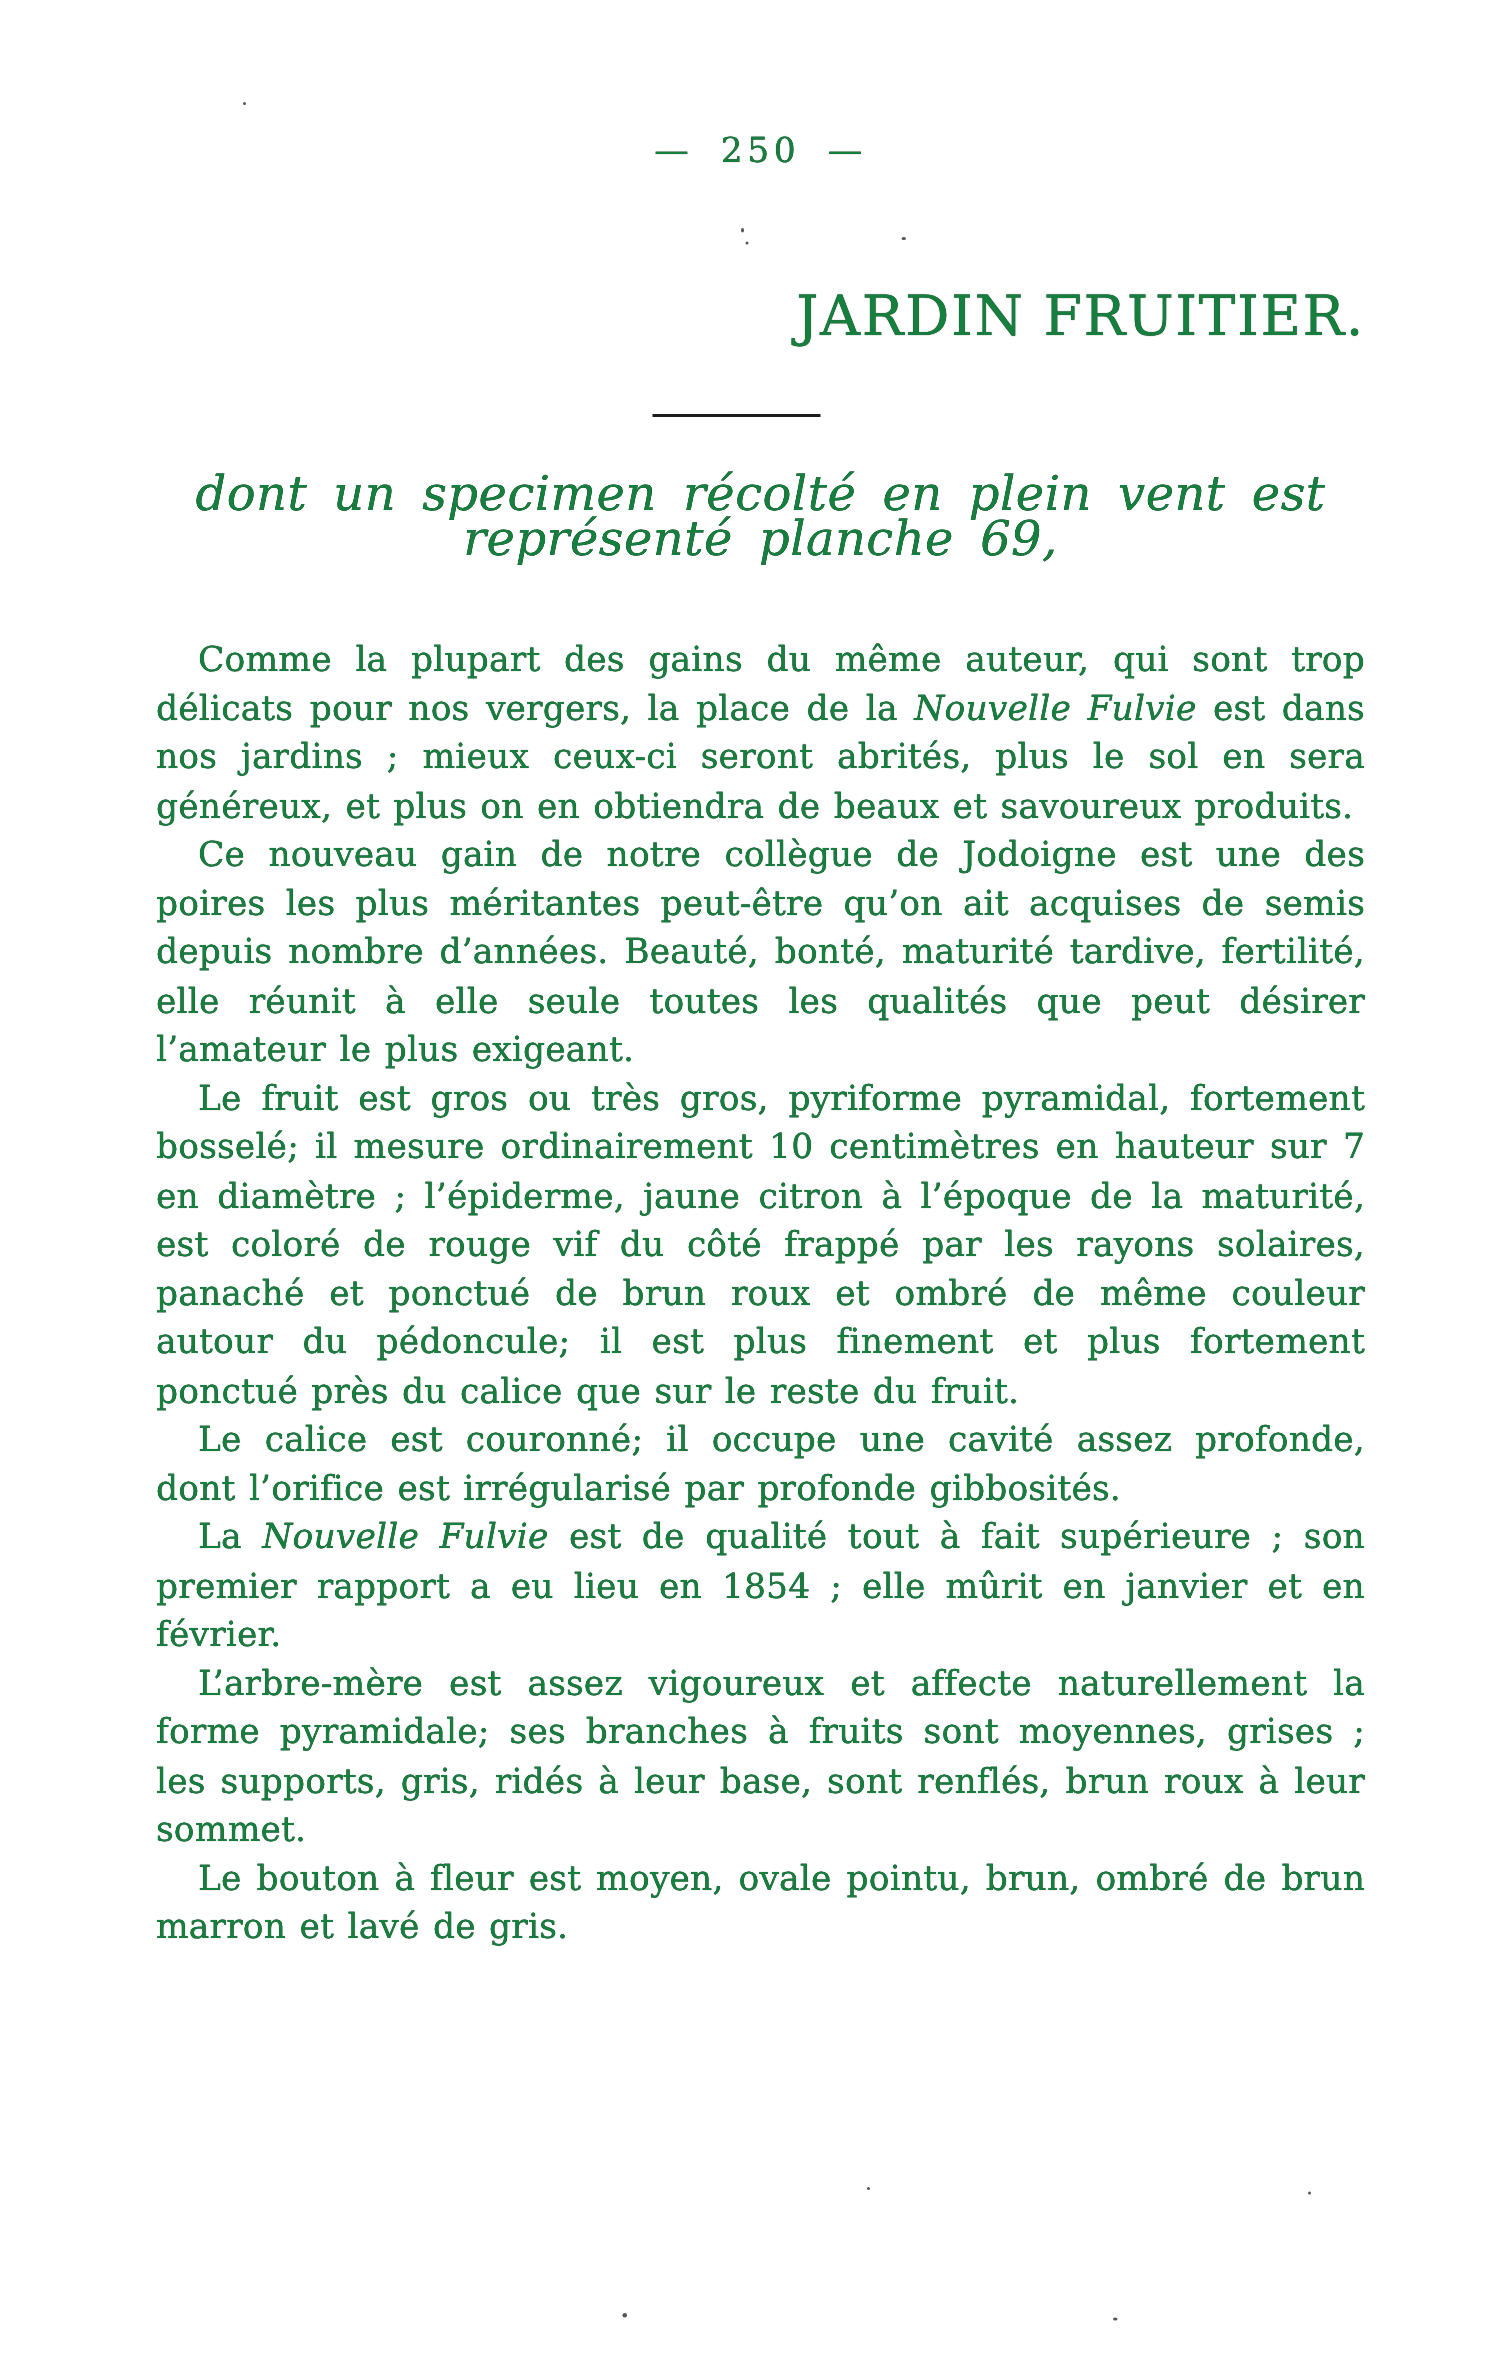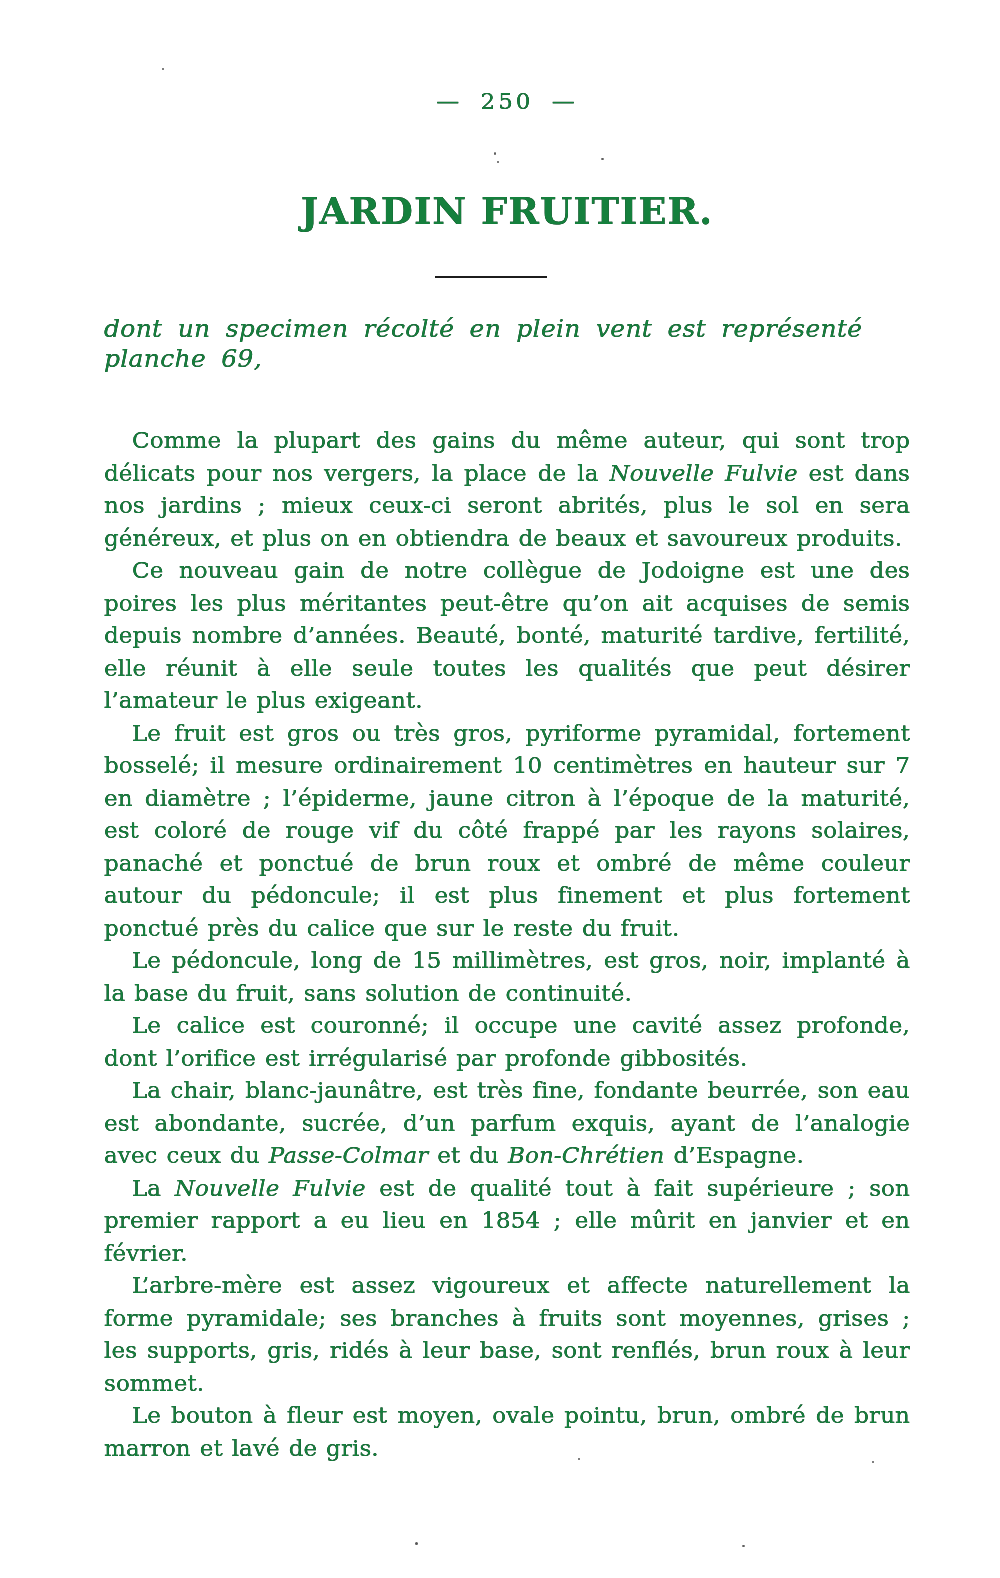--- a/index.html
+++ b/index.html
@@ -26,24 +26,24 @@
   .page-number {
     text-align: center;
     font-size: 23px;
     line-height: 26px;
     letter-spacing: 3px;
     word-spacing: 8px;
     text-shadow: 0 0 0.5px #000;
   }
   .title {
     margin: 76px 0 0 0;
-    text-align: center;
+    text-align: right;
     font-size: 37px;
     line-height: 42px;
-    font-weight: bold;
+    font-weight: normal;
     letter-spacing: 1px;
     text-shadow: 0 0 0.6px #000;
   }
   .rule {
     width: 112px;
     height: 0;
     border-top: 2px solid #1c1c1c;
     margin: 44px auto 0 auto;
     transform: translateX(-16px);
   }
@@ -52,23 +52,23 @@
     text-align: center;
     font-size: 21px;
     line-height: 26px;
     font-weight: bold;
     letter-spacing: 1px;
     word-spacing: 9px;
     text-shadow: 0 0 0.4px #000;
   }
   .subtitle {
     margin-top: 36px;
-    text-align: left;
+    text-align: center;
     font-style: italic;
-    font-size: 25px;
+    font-size: 32px;
     line-height: 30px;
     word-spacing: 7px;
     letter-spacing: 0.3px;
     text-shadow: 0 0 0.4px #000;
   }
   .byline {
     margin-top: 36px;
     text-align: center;
     font-variant: small-caps;
     font-size: 22px;
@@ -112,23 +112,21 @@
     <div class="rule"></div>
 
 
     <div class="subtitle">dont un specimen récolté en plein vent est représenté planche 69,</div>
 
 
     <div class="body-text">
         <p><span>Comme la plupart des gains du même auteur, qui sont trop délicats pour nos vergers, la place de la </span><span class="it">Nouvelle Fulvie</span><span> est dans nos jardins ; mieux ceux-ci seront abrités, plus le sol en sera généreux, et plus on en obtiendra de beaux et savoureux produits.</span></p>
         <p><span>Ce nouveau gain de notre collègue de Jodoigne est une des poires les plus méritantes peut-être qu’on ait acquises de semis depuis nombre d’années. Beauté, bonté, maturité tardive, fertilité, elle réunit à elle seule toutes les qualités que peut désirer l’amateur le plus exigeant.</span></p>
         <p><span>Le fruit est gros ou très gros, pyriforme pyramidal, fortement bosselé; il mesure ordinairement 10 centimètres en hauteur sur 7 en diamètre ; l’épiderme, jaune citron à l’époque de la maturité, est coloré de rouge vif du côté frappé par les rayons solaires, panaché et ponctué de brun roux et ombré de même couleur autour du pédoncule; il est plus finement et plus fortement ponctué près du calice que sur le reste du fruit.</span></p>
-        <p><span>Le pédoncule, long de 15 millimètres, est gros, noir, implanté à la base du fruit, sans solution de continuité.</span></p>
         <p><span>Le calice est couronné; il occupe une cavité assez profonde, dont l’orifice est irrégularisé par profonde gibbosités.</span></p>
-        <p><span>La chair, blanc-jaunâtre, est très fine, fondante beurrée, son eau est abondante, sucrée, d’un parfum exquis, ayant de l’analogie avec ceux du </span><span class="it">Passe-Colmar</span><span> et du </span><span class="it">Bon-Chrétien</span><span> d’Espagne.</span></p>
         <p><span>La </span><span class="it">Nouvelle Fulvie</span><span> est de qualité tout à fait supérieure ; son premier rapport a eu lieu en 1854 ; elle mûrit en janvier et en février.</span></p>
         <p><span>L’arbre-mère est assez vigoureux et affecte naturellement la forme pyramidale; ses branches à fruits sont moyennes, grises ; les supports, gris, ridés à leur base, sont renflés, brun roux à leur sommet.</span></p>
         <p><span>Le bouton à fleur est moyen, ovale pointu, brun, ombré de brun marron et lavé de gris.</span></p>
       </div>
   </div>
 
   <div class="speck" style="left:162px; top:68px;  width:2px; height:2px;"></div>
   <div class="speck" style="left:494px; top:152px; width:2px; height:3px;"></div>
   <div class="speck" style="left:497px; top:161px; width:2px; height:2px;"></div>
   <div class="speck" style="left:601px; top:158px; width:3px; height:2px;"></div>

